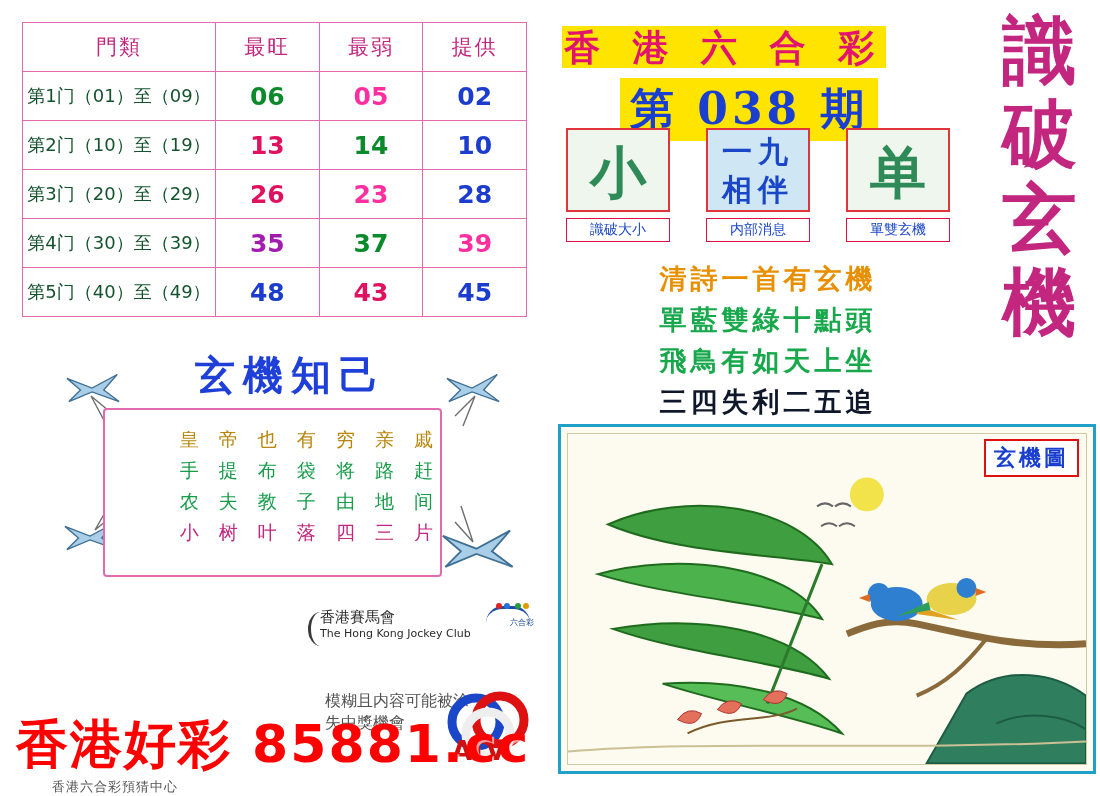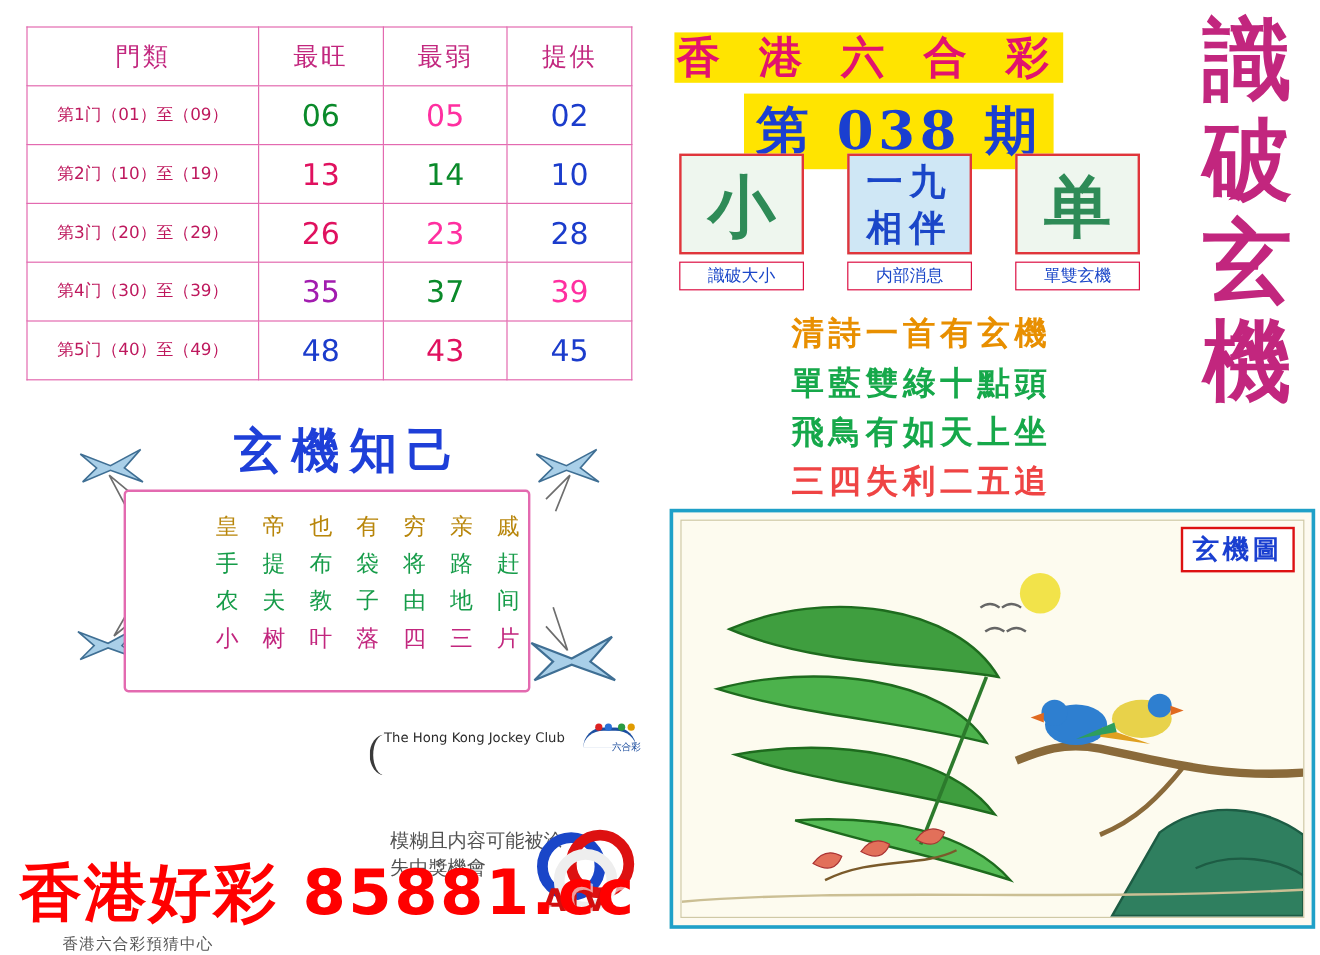--- a/index.html
+++ b/index.html
@@ -16,22 +16,22 @@
   table.main{border-collapse:collapse;width:505px;background:#ffffff;}
   table.main th,table.main td{
     border:1px solid #e36ab0;
     height:46px;text-align:center;vertical-align:middle;
     font-family:"DejaVu Sans","Liberation Sans",sans-serif;
   }
   table.main th{
     font-size:21px;color:#c2267e;font-weight:normal;letter-spacing:2px;
   }
   .col-cat{width:190px;}
-  .cat-cell{font-size:14px;color:#be185d;letter-spacing:0px;margin-left:28px;}
-  .num{font-size:25px;font-weight:normal;}
+  .cat-cell{font-size:18px;color:#14532d;letter-spacing:0px;margin-left:28px;}
+  .num{font-size:25px;font-weight:bold;}
   .n-green{color:#0a8a2a;}
   .n-red{color:#e0115f;}
   .n-blue{color:#1b3ccc;}
   .n-pink{color:#ff2fa0;}
 
   
   .zhiji{position:absolute;left:55px;top:330px;width:470px;height:300px;}
   .zhiji-title{
     position:absolute;left:140px;top:18px;
     font-size:40px;color:#1e3fd8;font-weight:bold;letter-spacing:8px;
@@ -130,21 +130,21 @@
   }
 
   .verses{
     position:absolute;left:20px;top:258px;width:400px;text-align:center;
     font-family:"DejaVu Serif","Liberation Serif",serif;
     font-size:27px;line-height:41px;letter-spacing:4px;font-weight:bold;
   }
   .v1{color:#e88f00;}
   .v2{color:#16a84a;}
   .v3{color:#16a84a;}
-  .v4{color:#ef4444;}
+  .v4{color:#0f172a;}
 
   
   .pic{
     position:absolute;left:10px;top:424px;width:538px;height:350px;
     border:3px solid #1fa0c8;background:#fdfaf0;box-sizing:border-box;
   }
   .pic-inner{position:absolute;inset:6px;border:1px solid #cfc9a6;overflow:hidden;background:#fffdf2;}
   .pic-label{
     position:absolute;right:14px;top:12px;
     border:2px solid #d11; background:#fff;padding:2px 8px;
@@ -248,20 +248,21 @@
         <div>皇 帝 也 有 穷 亲 戚</div>
         <div>手 提 布 袋 将 路 赶</div>
         <div>农 夫 教 子 由 地 间</div>
         <div>小 树 叶 落 四 三 片</div>
       </div>
     </div>
   </div>
 
   <div class="jockey">
     <div class="horse"></div>
+    <div class="cn">香港賽馬會</div>
     <div class="en">The Hong Kong Jockey Club</div>
     <div class="lotto-badge">
       <div class="arc"></div>
       <div class="dots">
         <span style="background:#d22"></span><span style="background:#2a6fd6"></span>
         <span style="background:#2a9b42"></span><span style="background:#e09b00"></span>
       </div>
       <span>六合彩</span>
     </div>
   </div>

